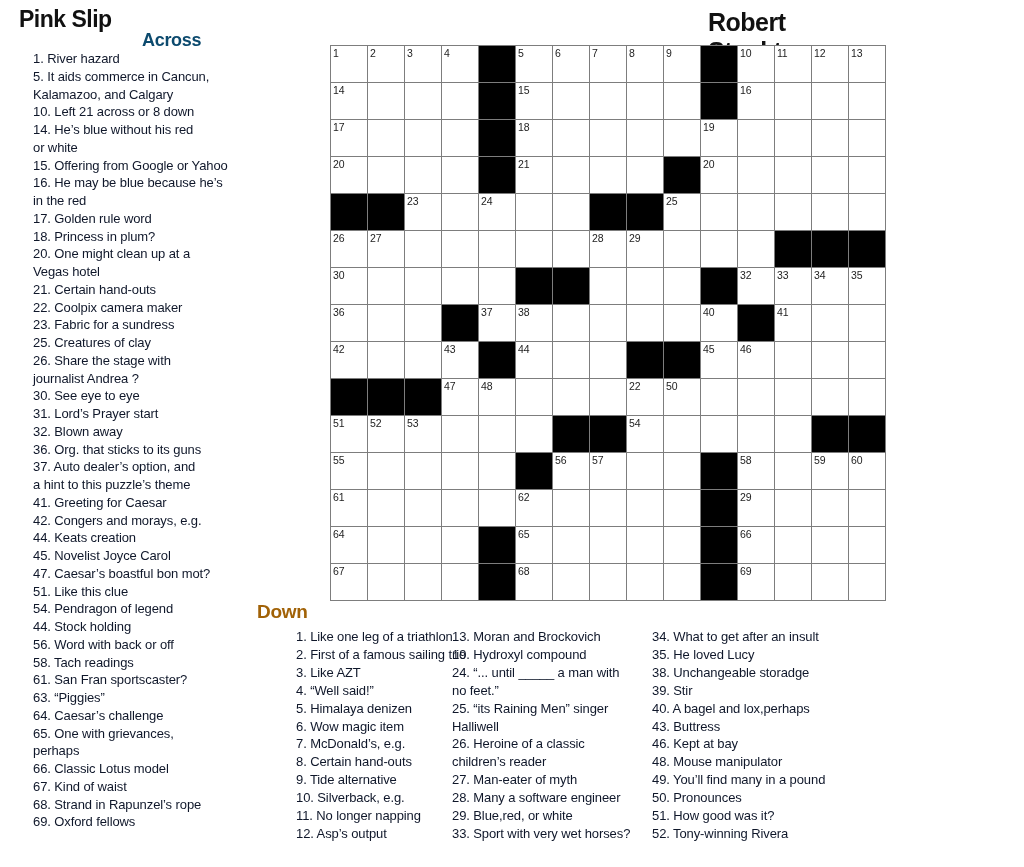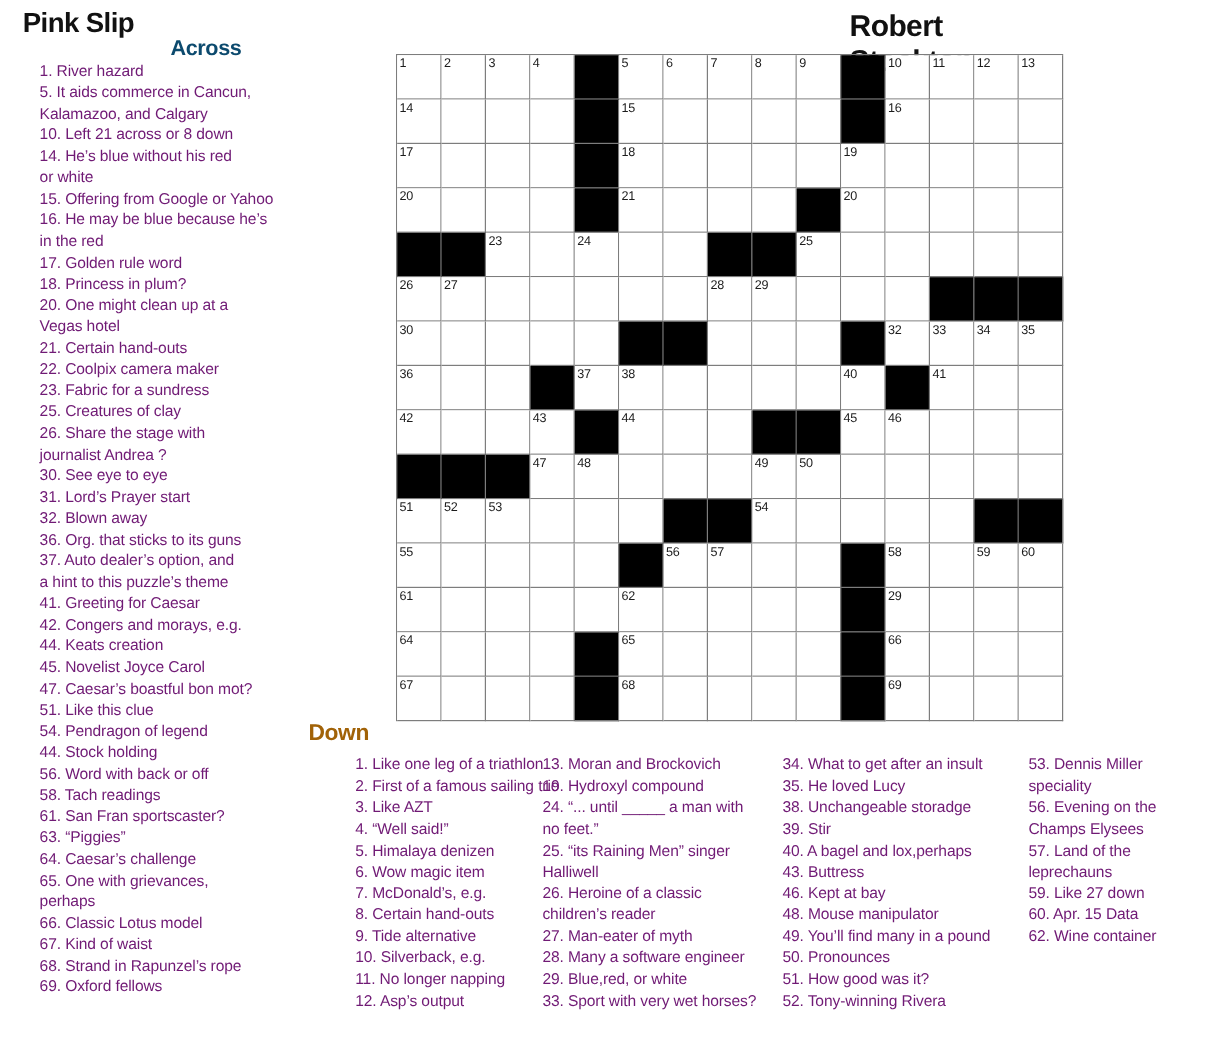--- a/index.html
+++ b/index.html
@@ -30,21 +30,21 @@
   .down-head {
     position: absolute; left: 257px; top: 601px;
     font-size: 19px; font-weight: bold; color: #a16207;
     letter-spacing: -0.3px;
   }
 
   .clue-list {
     position: absolute;
     font-size: 13px; line-height: 17.75px;
     letter-spacing: -0.1px;
-    color: #701a75;
+    color: #0f172a;
     white-space: nowrap;
   }
   .across-list { left: 33px; top: 50px; }
   .down-col-1 { left: 260px; top: 628px; line-height: 17.9px; margin-left: 36px; }
   .down-col-2 { left: 452px; top: 628px; line-height: 17.9px; }
   .down-col-3 { left: 652px; top: 628px; line-height: 17.9px; }
   .down-col-4 { left: 857px; top: 628px; line-height: 17.9px; }
 
   #grid {
     position: absolute; left: 330px; top: 45px;
@@ -355,21 +355,21 @@
       <div class="cell">
         <span class="num">47</span>
       </div>
       <div class="cell">
         <span class="num">48</span>
       </div>
       <div class="cell"></div>
       <div class="cell"></div>
       <div class="cell"></div>
       <div class="cell">
-        <span class="num">49</span>
+        <span class="num">22</span>
       </div>
       <div class="cell">
         <span class="num">50</span>
       </div>
       <div class="cell"></div>
       <div class="cell"></div>
       <div class="cell"></div>
       <div class="cell"></div>
       <div class="cell"></div>
       <div class="cell">
@@ -523,25 +523,14 @@
       <div class="clue-line">39. Stir</div>
       <div class="clue-line">40. A bagel and lox,perhaps</div>
       <div class="clue-line">43. Buttress</div>
       <div class="clue-line">46. Kept at bay</div>
       <div class="clue-line">48. Mouse manipulator</div>
       <div class="clue-line">49. You’ll find many in a pound</div>
       <div class="clue-line">50. Pronounces</div>
       <div class="clue-line">51. How good was it?</div>
       <div class="clue-line">52. Tony-winning Rivera</div>
     </div>
-  <div class="clue-list down-col-4">
-      <div class="clue-line">53. Dennis Miller</div>
-      <div class="clue-line">speciality</div>
-      <div class="clue-line">56. Evening on the</div>
-      <div class="clue-line">Champs Elysees</div>
-      <div class="clue-line">57. Land of the</div>
-      <div class="clue-line">leprechauns</div>
-      <div class="clue-line">59. Like 27 down</div>
-      <div class="clue-line">60. Apr. 15 Data</div>
-      <div class="clue-line">62. Wine container</div>
-    </div>
 
 </div>
 
 </body></html>

